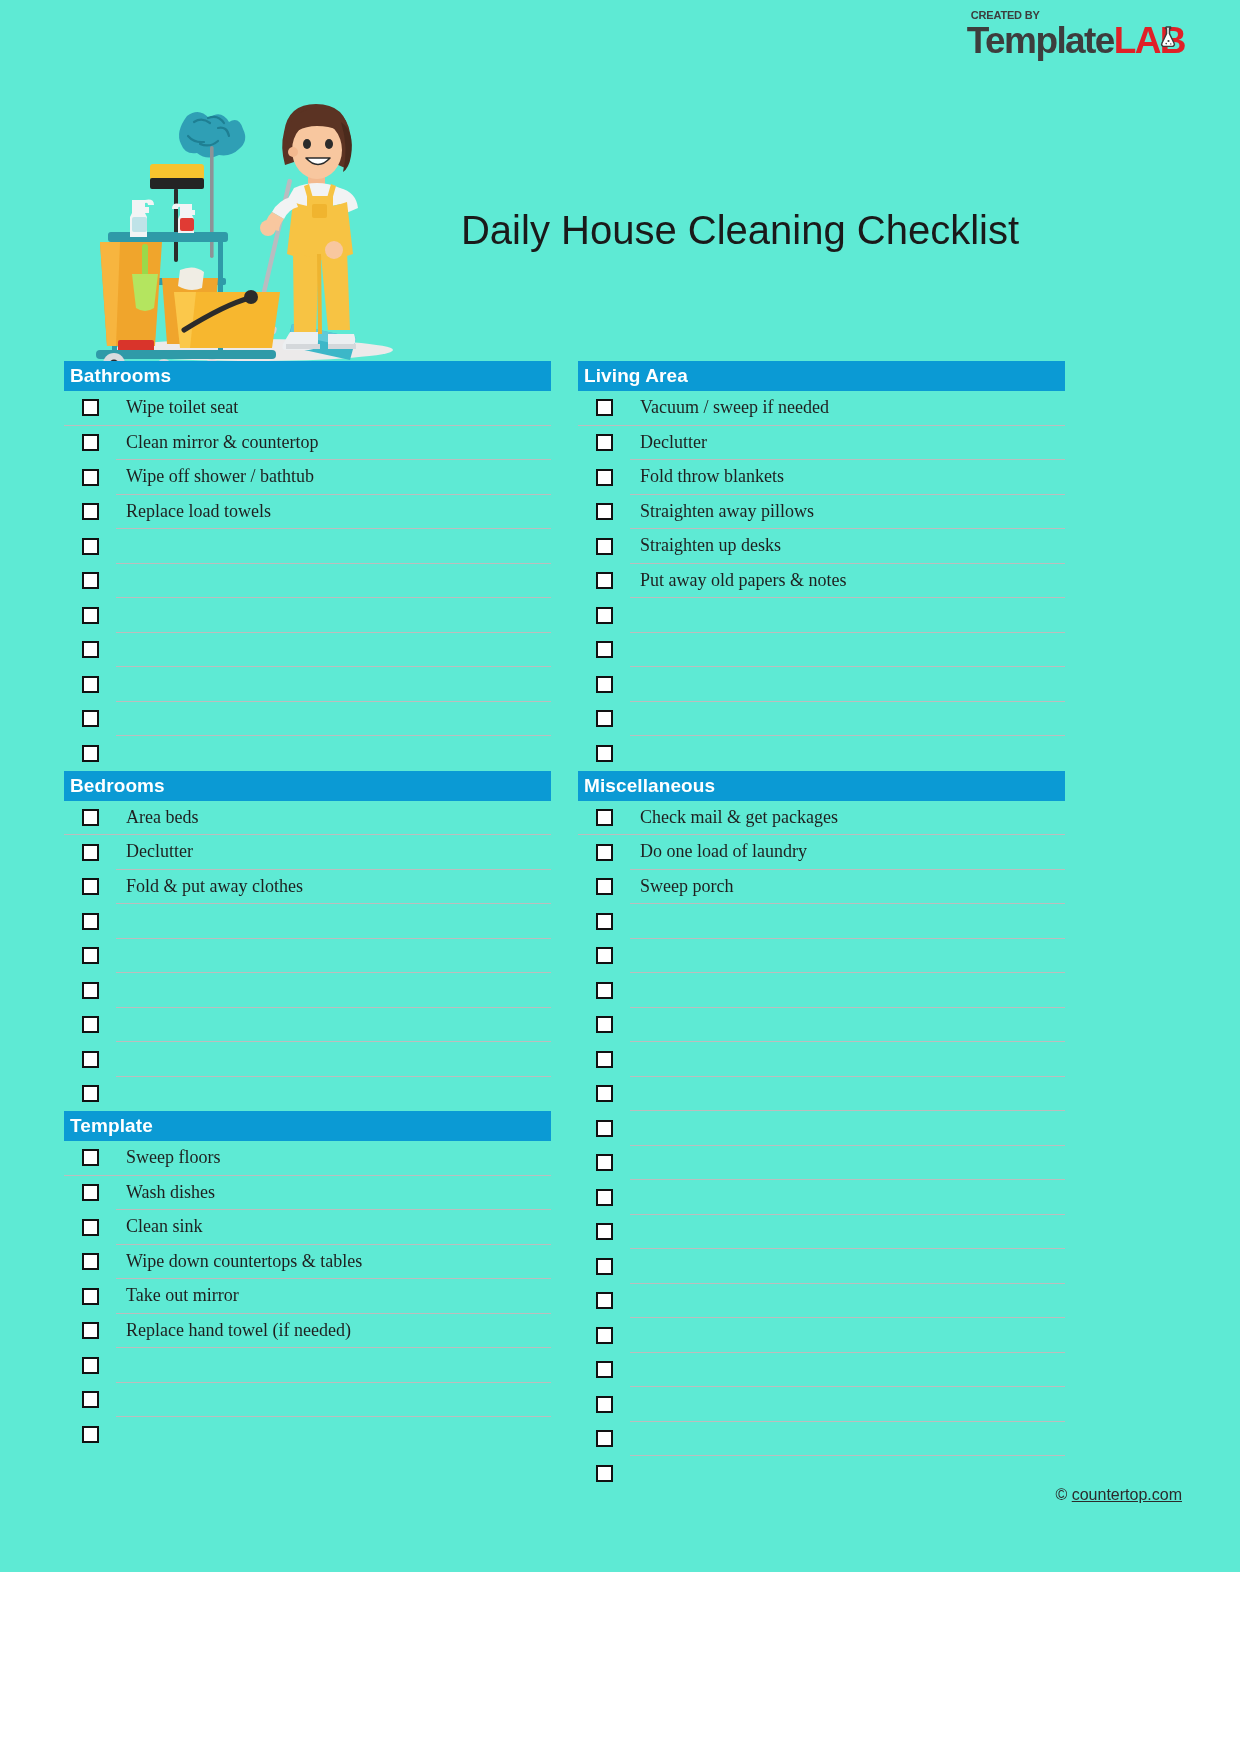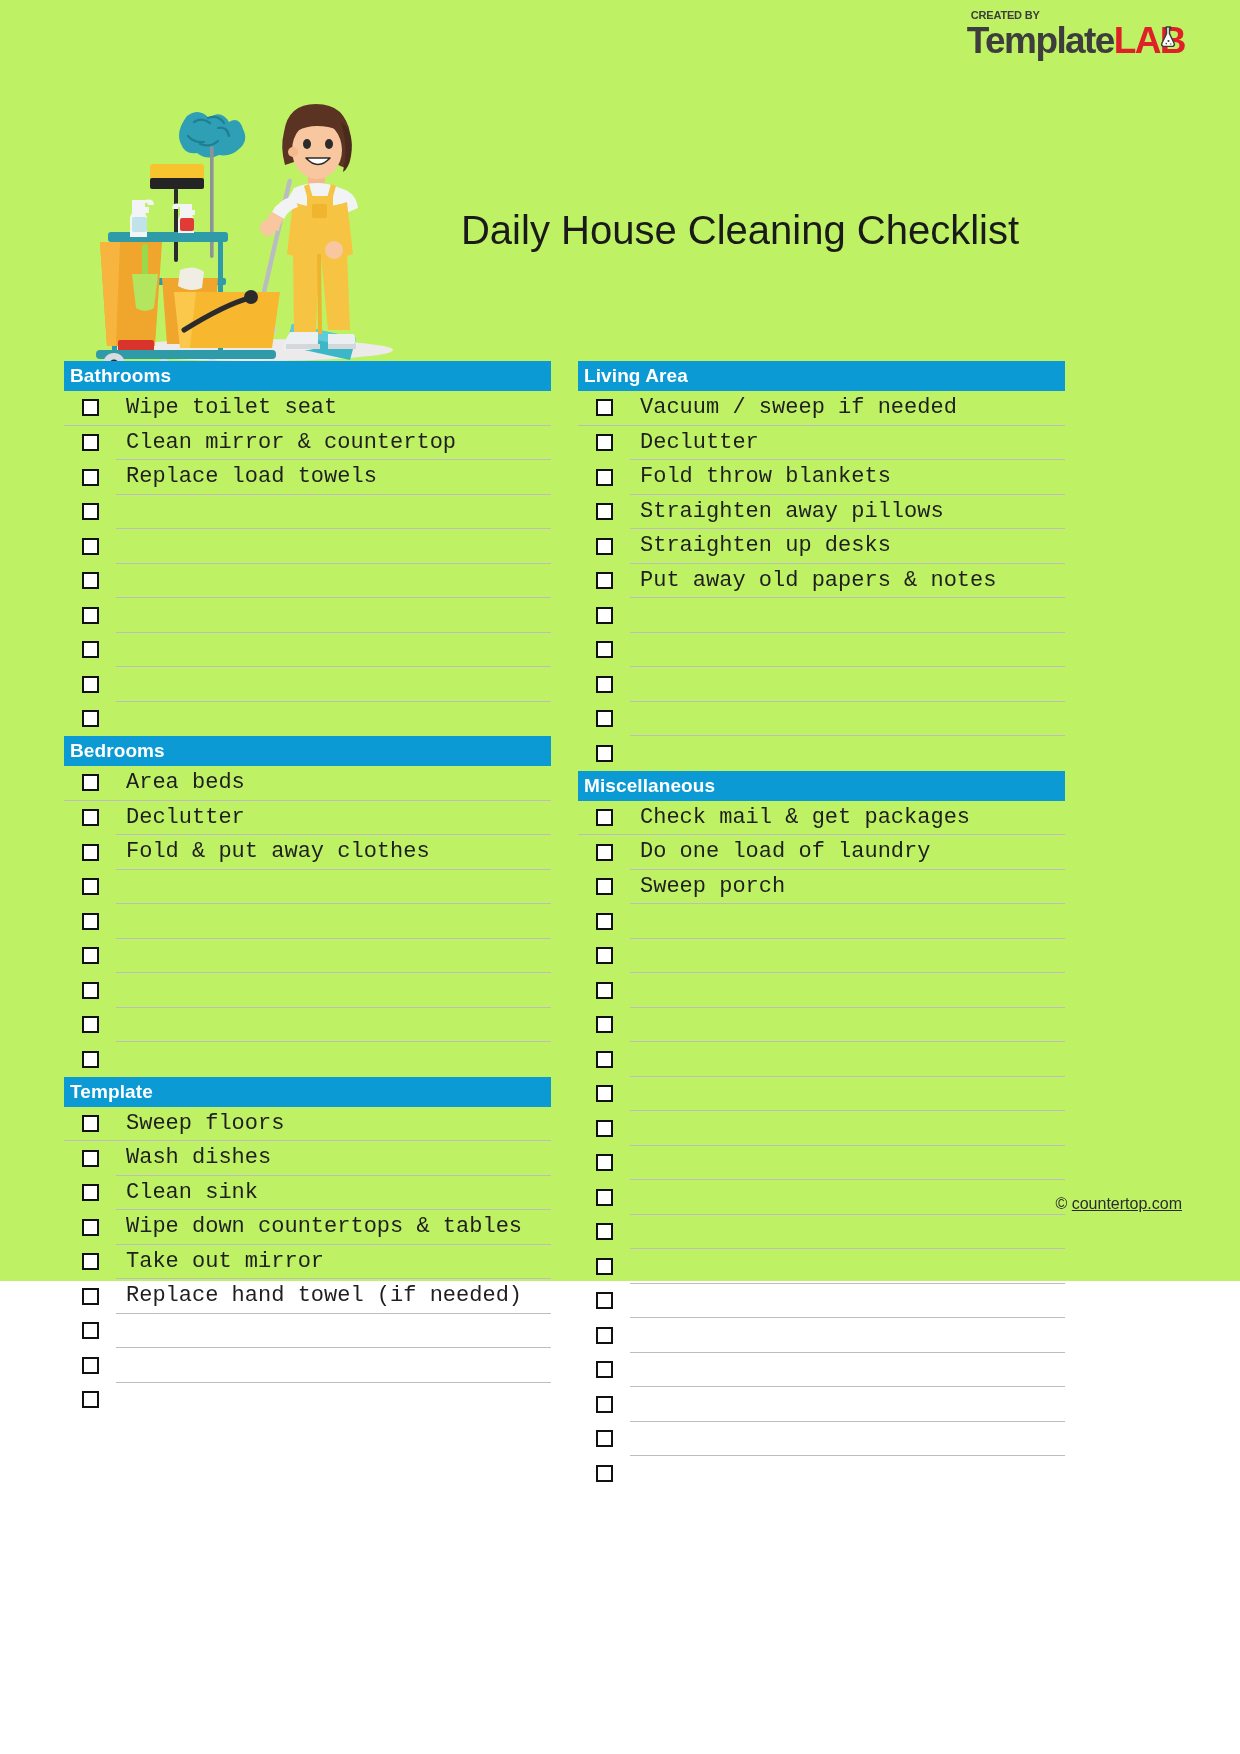--- a/index.html
+++ b/index.html
@@ -10,22 +10,22 @@
     background: #ffffff;
     font-family: "Liberation Sans", sans-serif;
     position: relative;
     overflow: hidden;
   }
 
   
   .page {
     position: absolute;
     left: 0; top: 0;
-    width: 1240px; height: 1281px;
-    background: #bef264;
+    width: 1240px; height: 1572px;
+    background: #5eead4;
   }
 
   
   .logo-block {
     position: absolute;
     right: 55px;
     top: 10px;
     text-align: left;
     line-height: 1;
   }
@@ -124,24 +124,24 @@
     border: 2.4px solid #111111;
     background: #ffffff;
     display: block;
   }
   .txt-cell {
     flex: 1 1 auto;
     height: 100%;
     display: flex;
     align-items: center;
     padding-left: 10px;
-    font-size: 22px;
+    font-size: 18px;
     color: #1f1f1f;
     border-bottom: 1.6px solid #bdbdbd;
-    font-family: Liberation Mono, monospace;
+    font-family: Liberation Serif, serif;
     white-space: nowrap;
   }
   
   .row.first .cb-cell { border-bottom: 1.6px solid #bdbdbd; height: 100%; }
   
   .row.noline .txt-cell { border-bottom: none; }
   .row.noline .cb-cell  { border-bottom: none; }
 
   
   .footer {
@@ -298,20 +298,26 @@
         <div class="row">
           <div class="cb-cell">
             <span class="cb"></span>
           </div>
           <div class="txt-cell">Clean mirror &amp; countertop</div>
         </div>
         <div class="row">
           <div class="cb-cell">
             <span class="cb"></span>
           </div>
+          <div class="txt-cell">Wipe off shower / bathtub</div>
+        </div>
+        <div class="row">
+          <div class="cb-cell">
+            <span class="cb"></span>
+          </div>
           <div class="txt-cell">Replace load towels</div>
         </div>
         <div class="row">
           <div class="cb-cell">
             <span class="cb"></span>
           </div>
           <div class="txt-cell"></div>
         </div>
         <div class="row">
           <div class="cb-cell">

